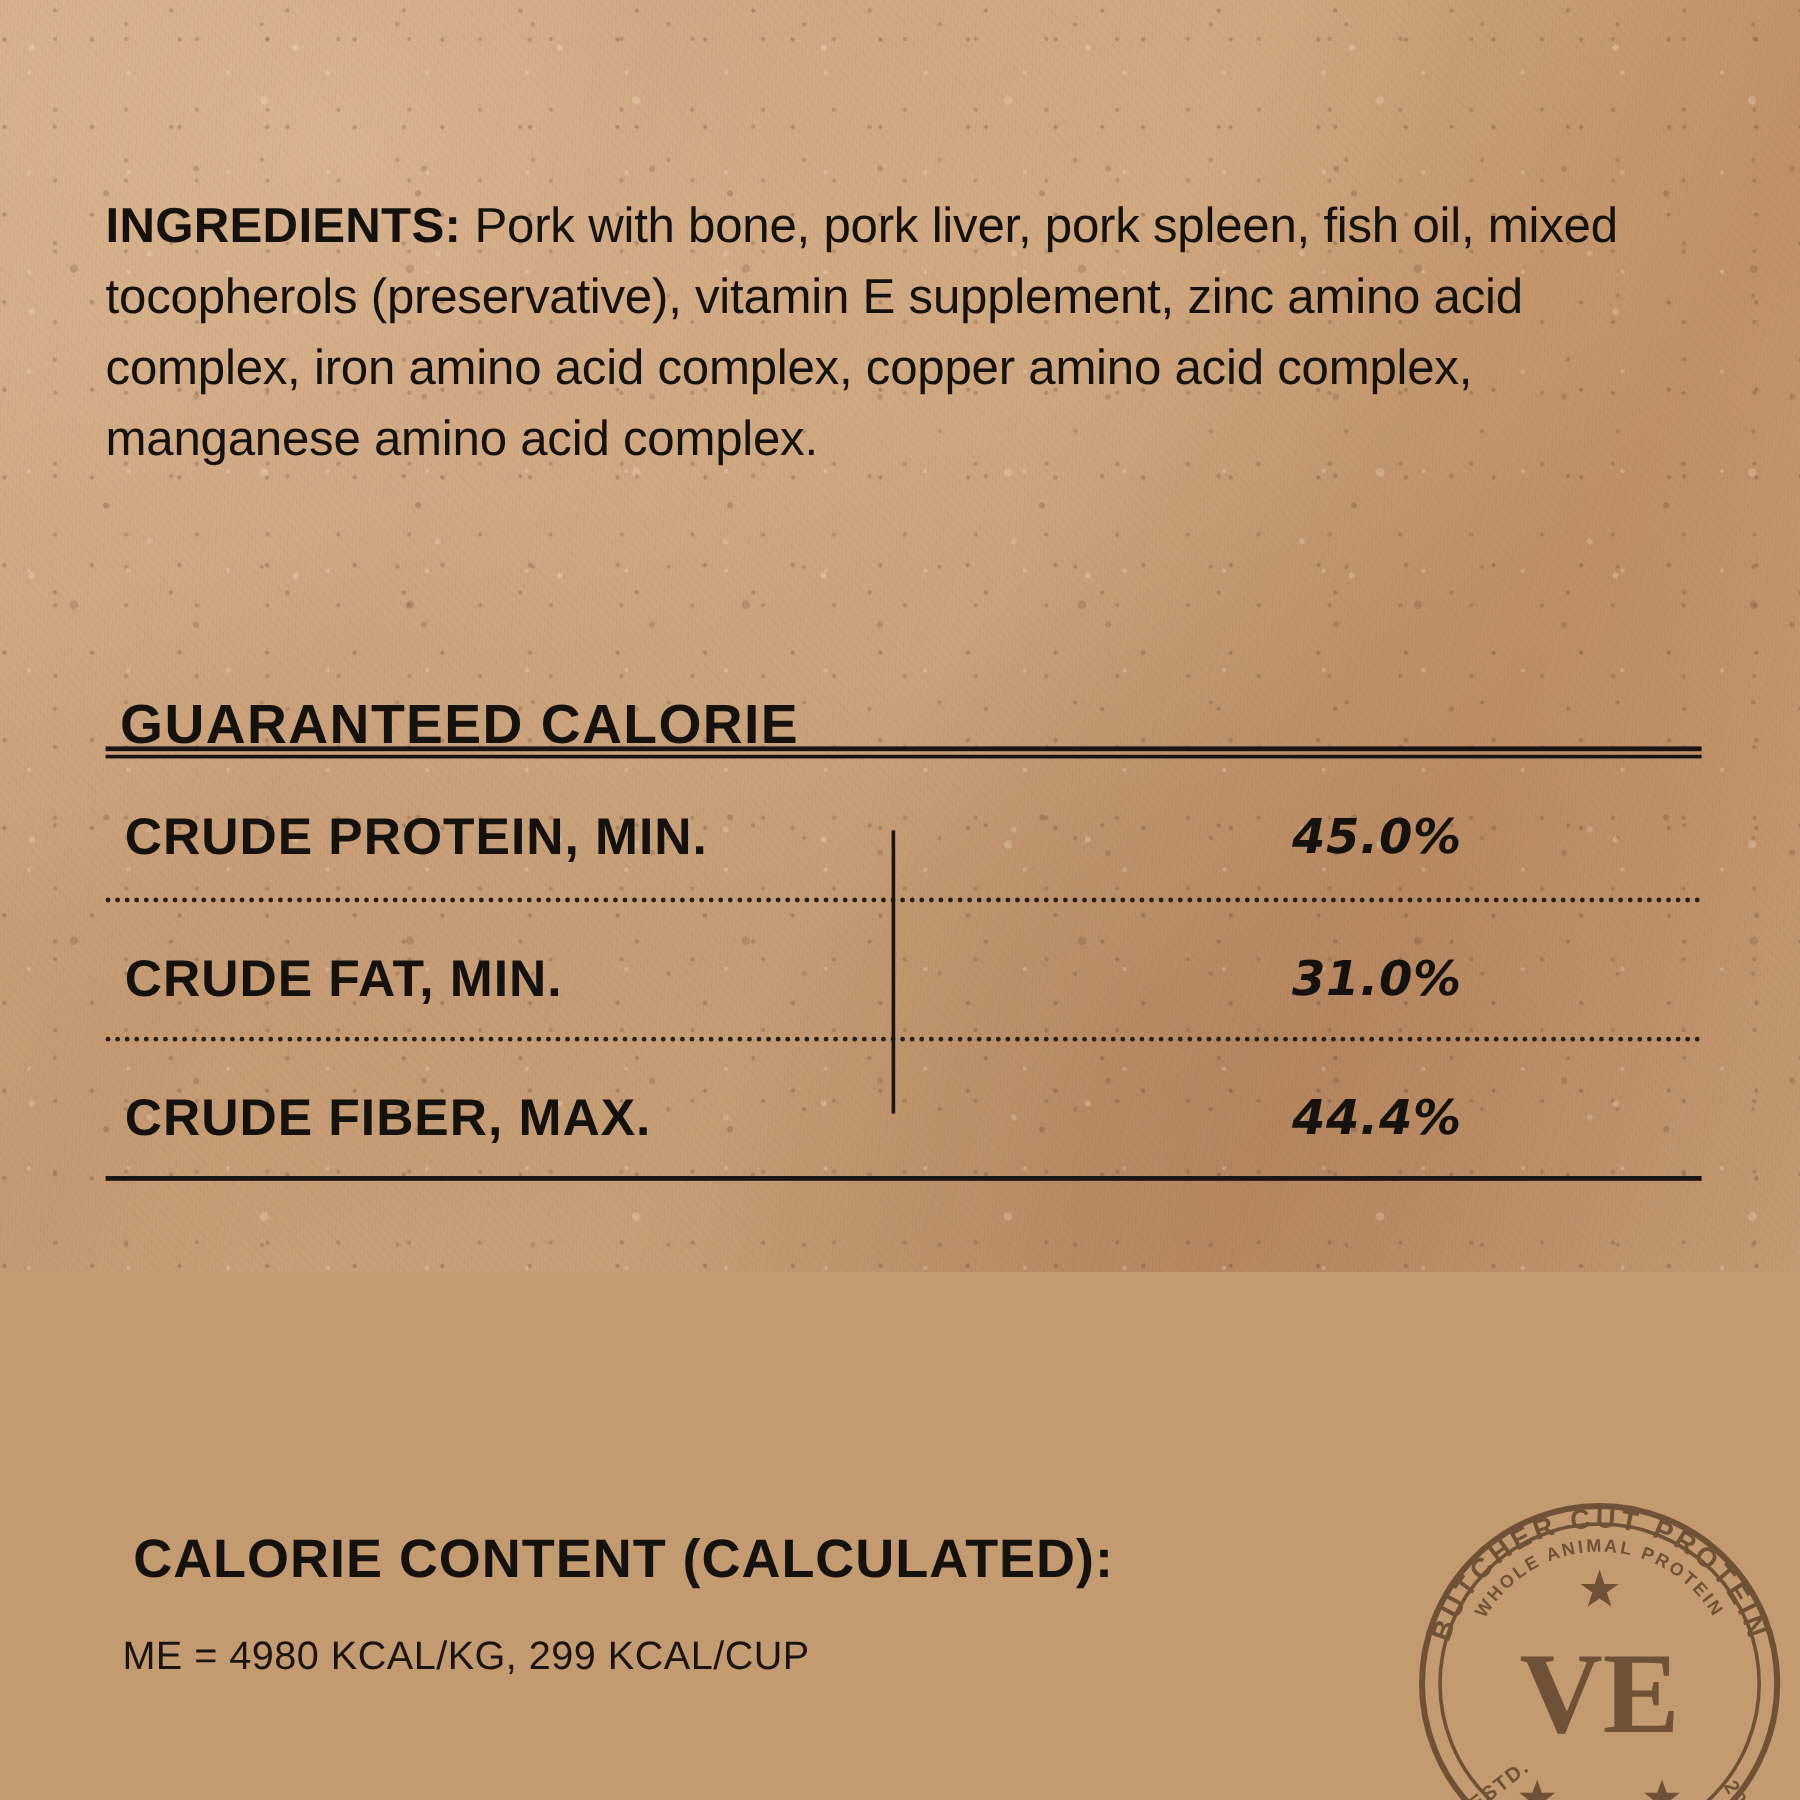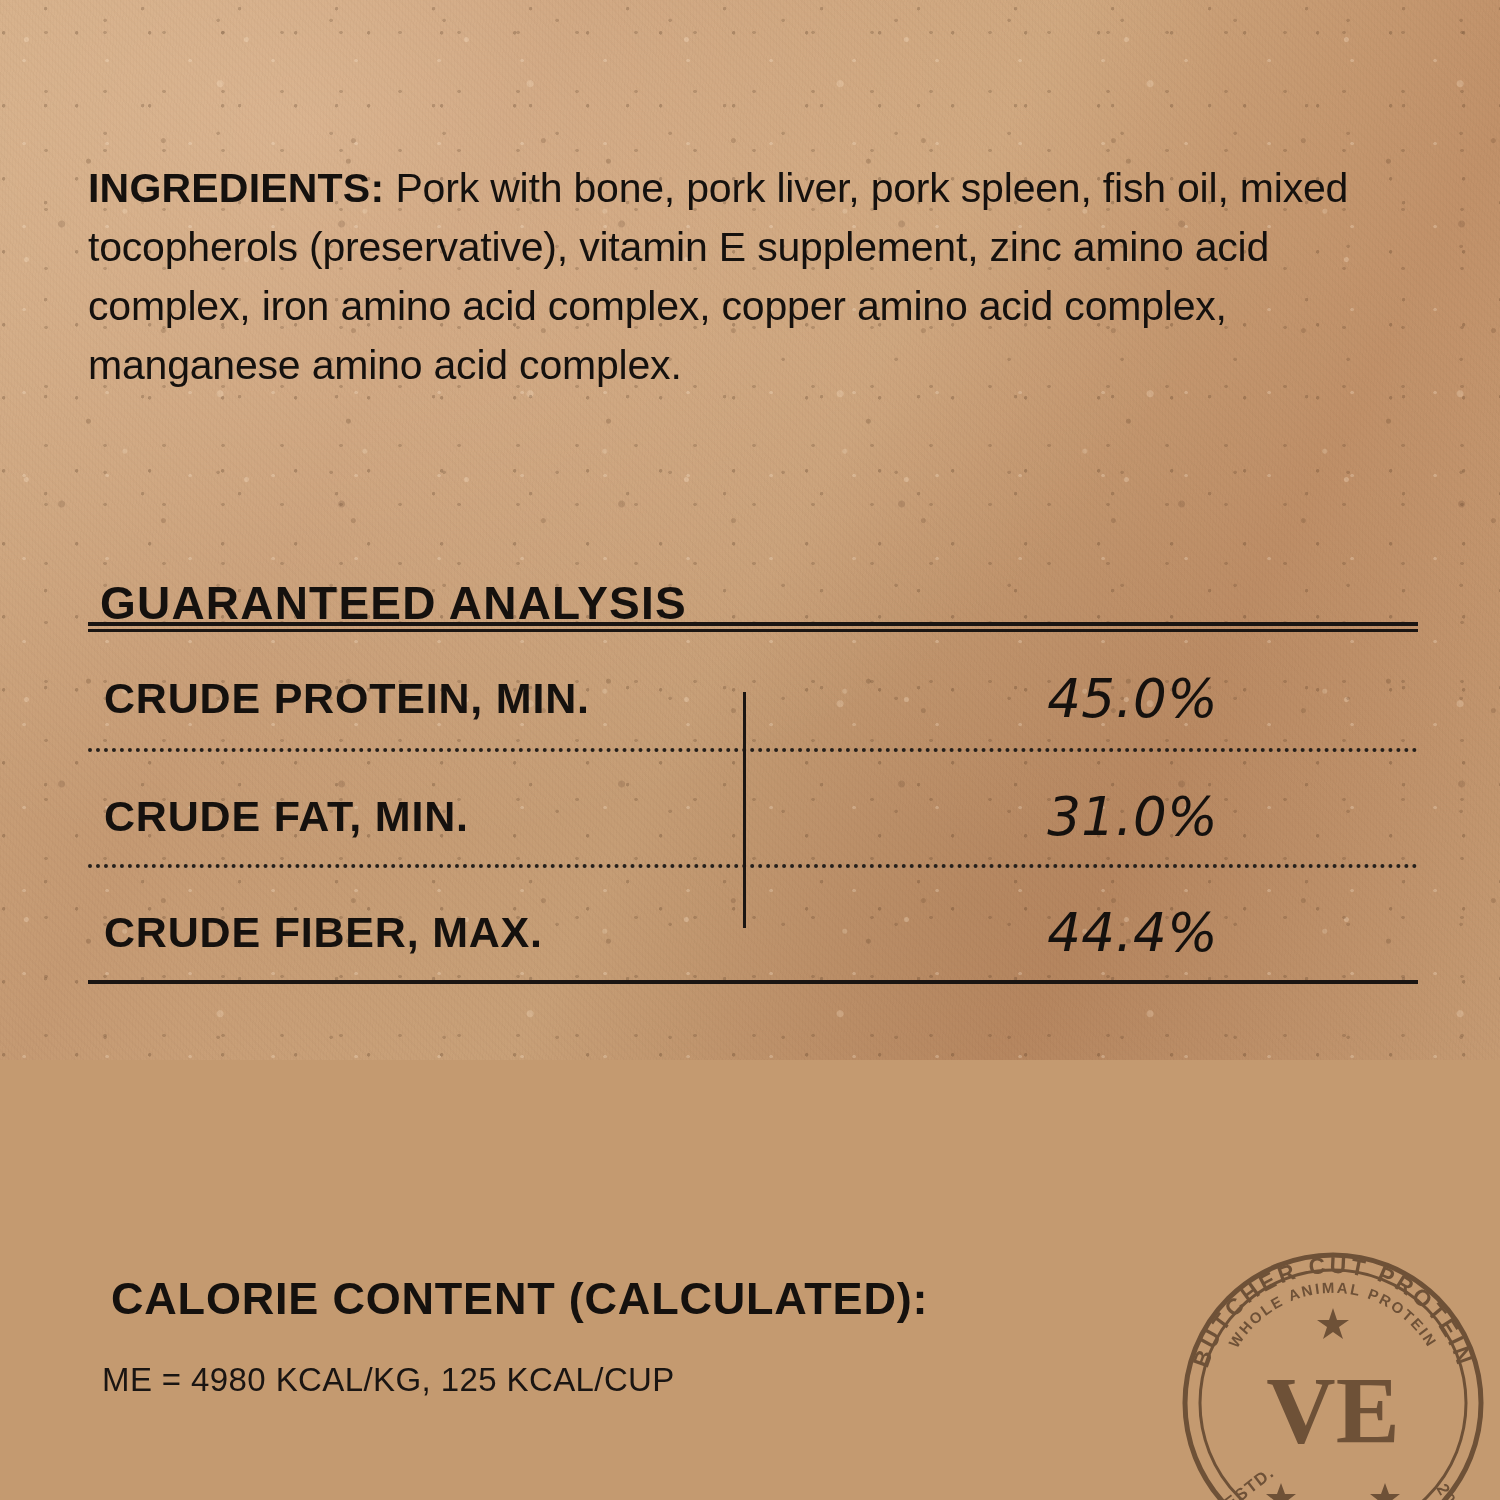--- a/index.html
+++ b/index.html
@@ -132,23 +132,23 @@
     border-top: 4px dotted #25201c;
     gap: 36px;
   }
   .ga-label {
     font-size: 43px;
     font-weight: bold;
     letter-spacing: 0.8px;
     color: #15110e;
   }
   .ga-value {
-    font-size: 53px;
+    font-size: 40px;
     font-style: italic;
-    font-weight: normal;
+    font-weight: bold;
     font-family: "DejaVu Sans", sans-serif;
     letter-spacing: 0.5px;
     color: #15110e;
     padding-right: 190px;
   }
 
   
   .cal-title {
     position: absolute;
     left: 111px;
@@ -185,21 +185,21 @@
 <div id="page">
   <div id="grain"></div>
   <div id="speckle"></div>
 
   <div id="content">
 
     <p class="ingredients">
       <span class="lead">INGREDIENTS:</span><span> Pork with bone, pork liver, pork spleen, fish oil, mixed tocopherols (preservative), vitamin E supplement, zinc amino acid complex, iron amino acid complex, copper amino acid complex, manganese amino acid complex.</span>
     </p>
 
-    <h2 class="ga-title">GUARANTEED ANALYSIS</h2>
+    <h2 class="ga-title">GUARANTEED CALORIE</h2>
 
     <div class="ga-table">
       <div class="rule-double"></div>
 
       <div class="ga-rows">
         <div class="ga-divider-v"></div>
 
         <div class="ga-row">
           <span class="ga-label">CRUDE PROTEIN, MIN.</span>
           <span class="ga-value">45.0%</span>
@@ -214,21 +214,21 @@
           <span class="ga-label">CRUDE FIBER, MAX.</span>
           <span class="ga-value">44.4%</span>
         </div>
 
       </div>
 
       <div class="rule-bottom"></div>
     </div>
 
     <h2 class="cal-title">CALORIE CONTENT (CALCULATED):</h2>
-    <p class="cal-value">ME = 4980 KCAL/KG, 125 KCAL/CUP</p>
+    <p class="cal-value">ME = 4980 KCAL/KG, 299 KCAL/CUP</p>
 
     <div class="stamp">
       <svg viewBox="0 0 330 330" width="330" height="330" aria-hidden="true">
         <defs>
           <path id="arcOuter" d="M 35 165 A 130 130 0 0 1 295 165"></path>
           <path id="arcInner" d="M 55 165 A 110 110 0 0 1 275 165"></path>
           <path id="arcBottom" d="M 292 165 A 127 127 0 0 1 38 165"></path>
         </defs>
         <circle cx="165" cy="165" r="148" fill="none" stroke="#4a3a2c" stroke-width="5"></circle>
         <circle cx="165" cy="165" r="133" fill="none" stroke="#4a3a2c" stroke-width="3"></circle>

